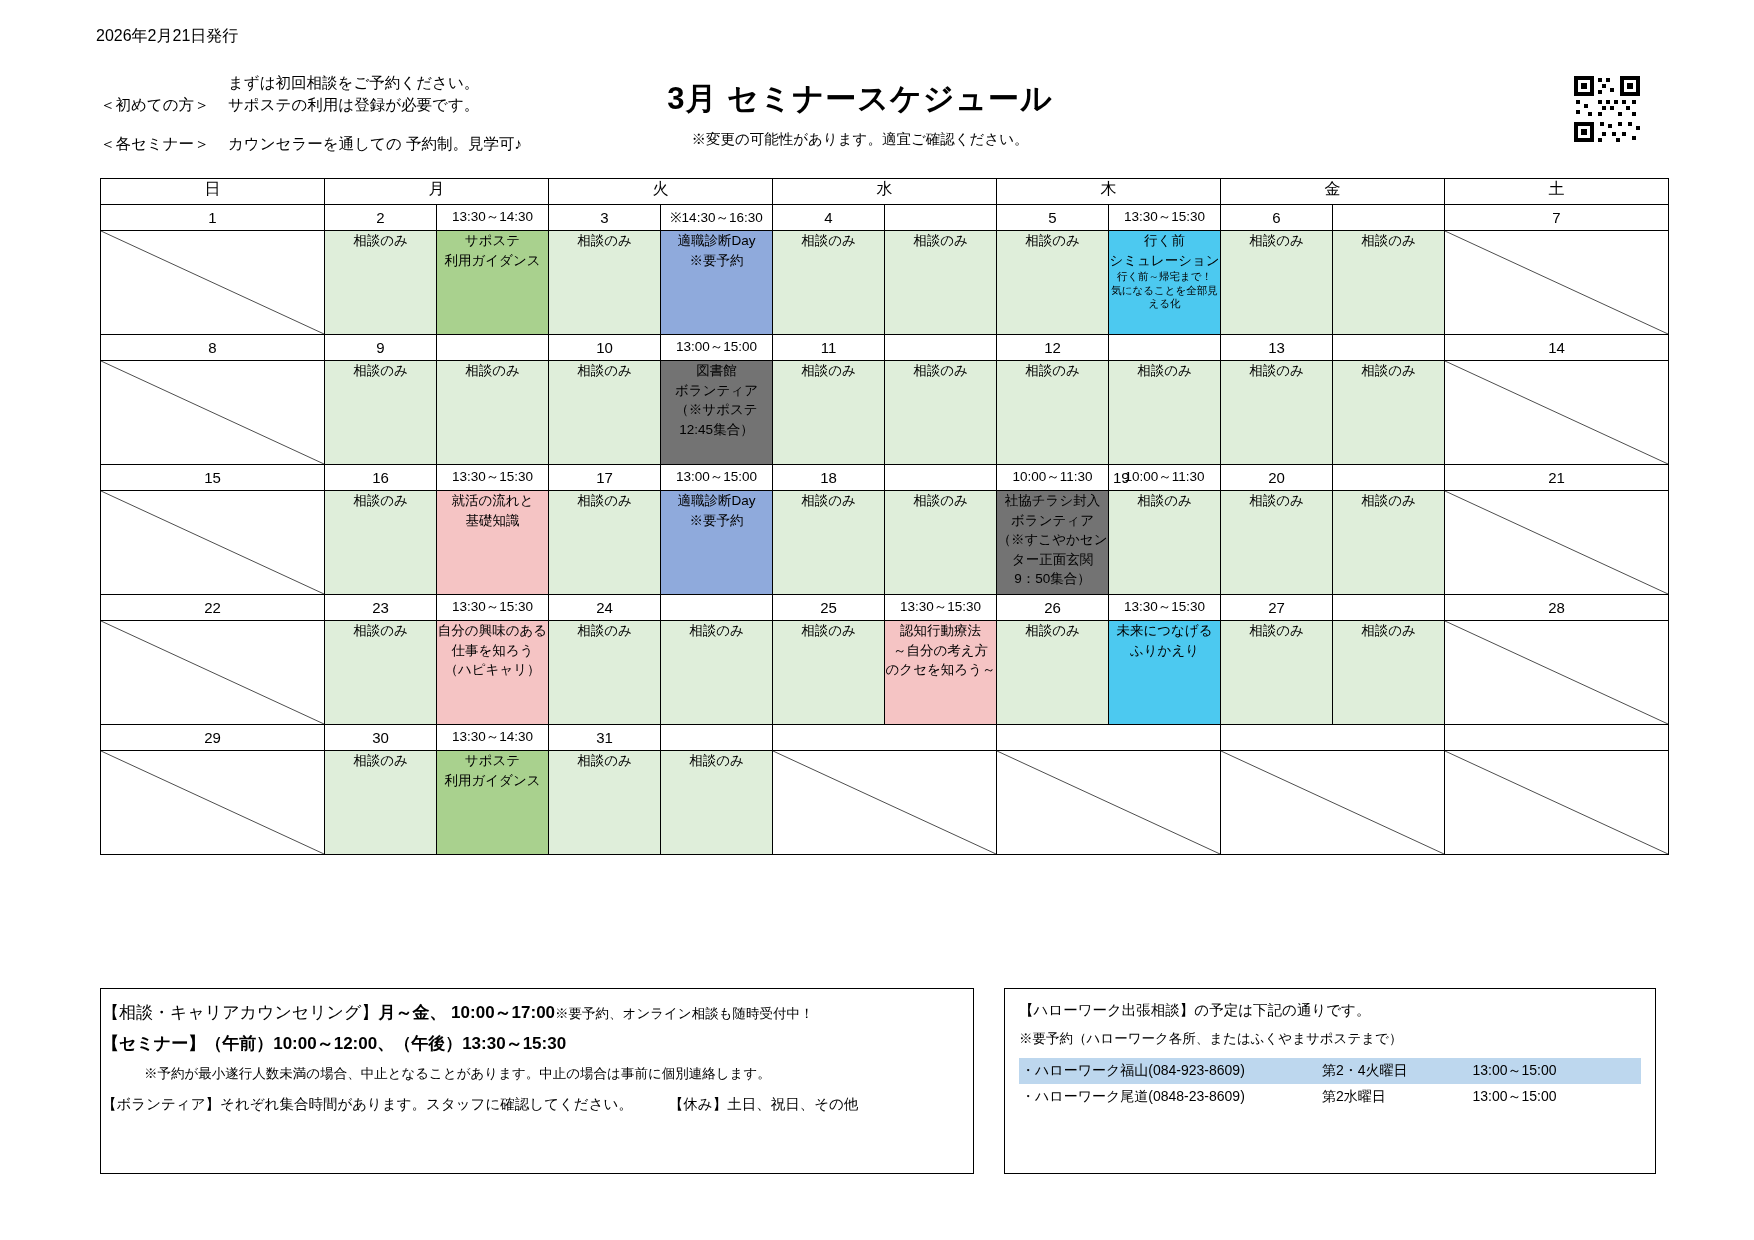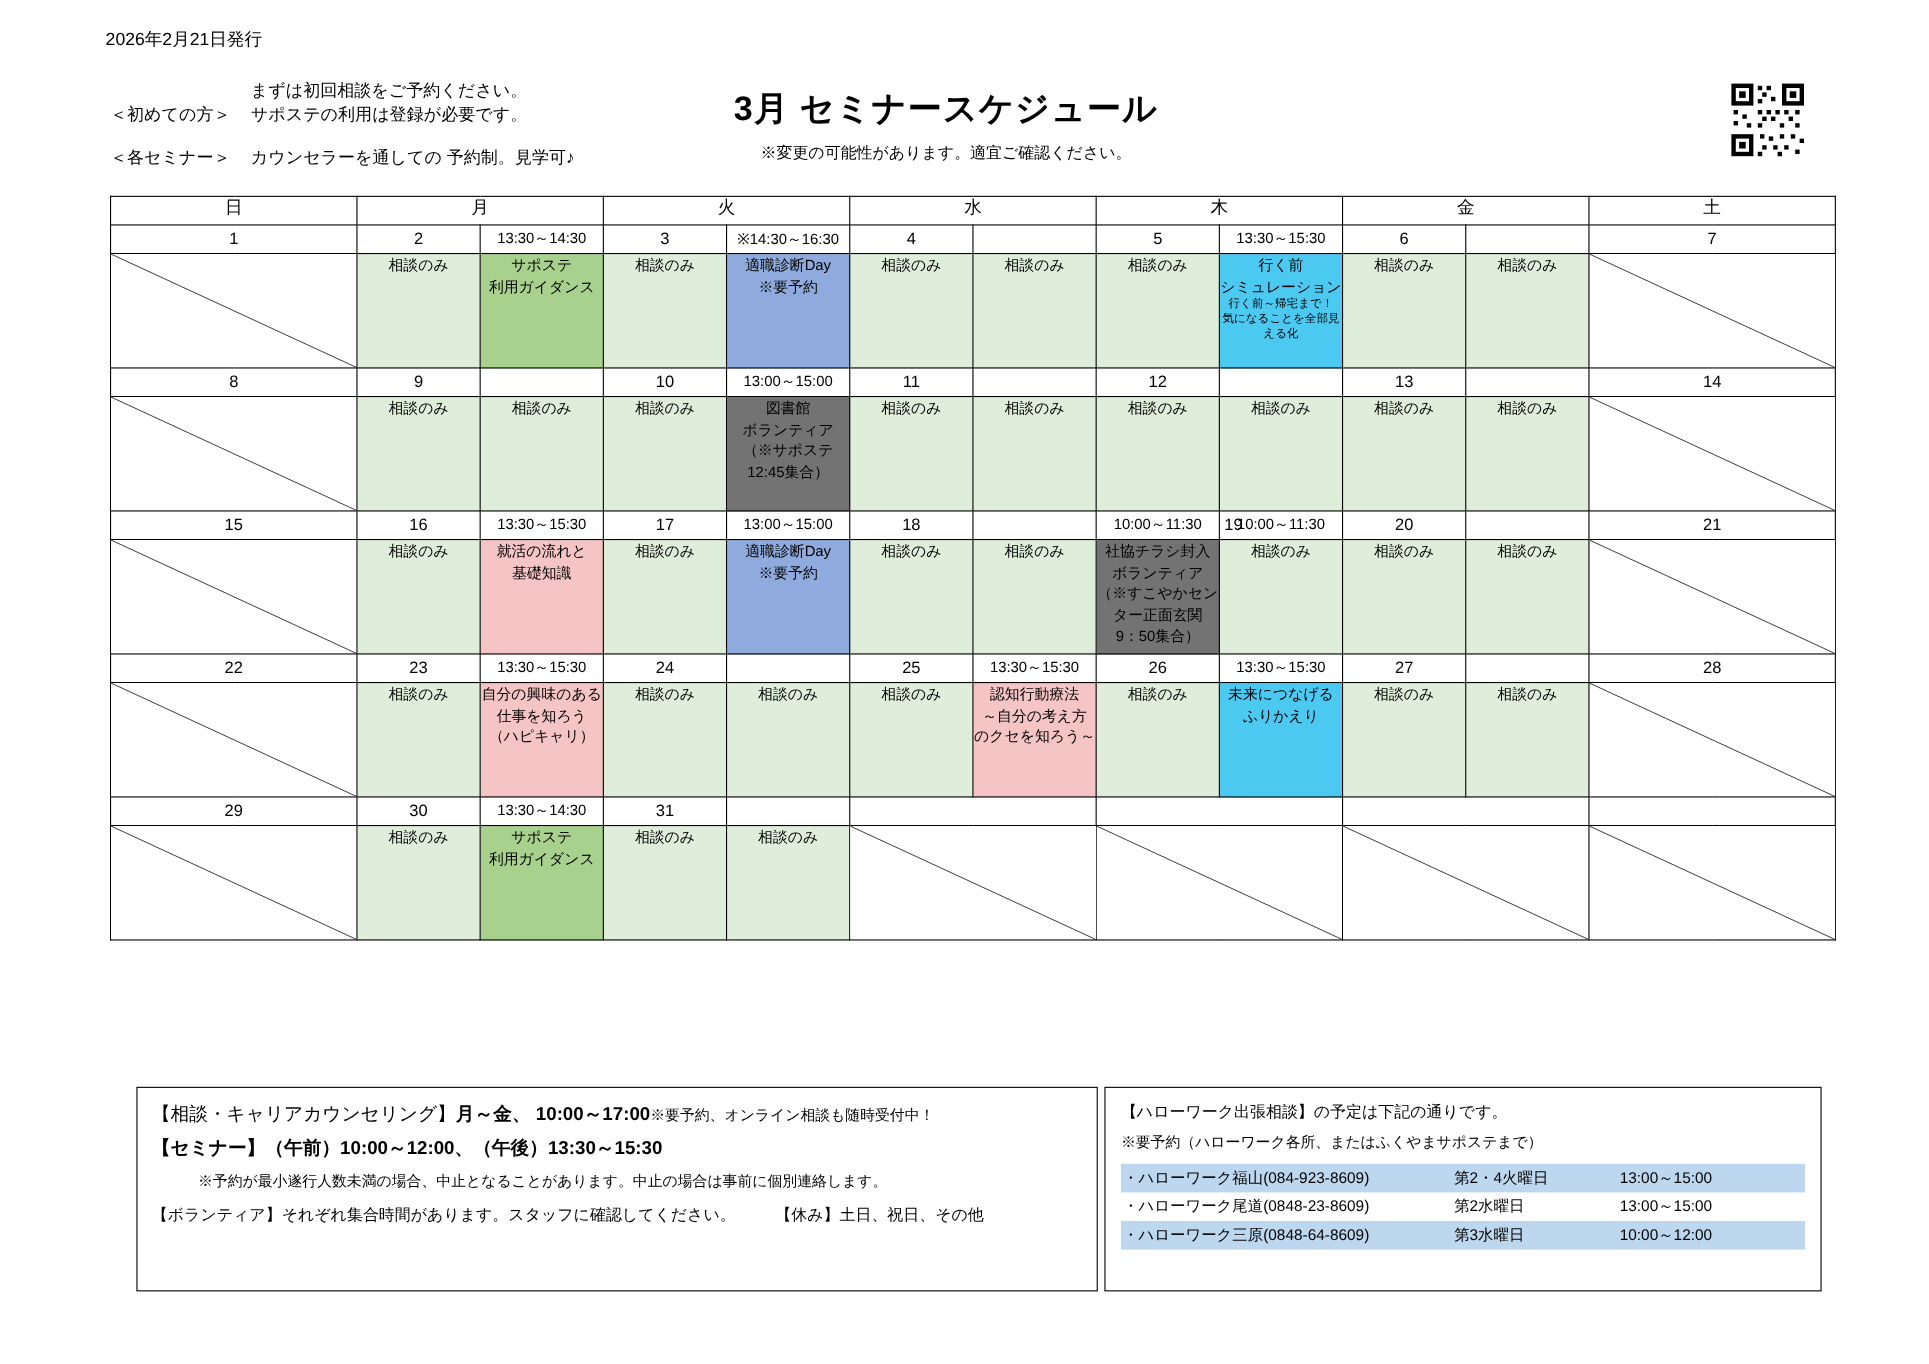--- a/index.html
+++ b/index.html
@@ -129,22 +129,21 @@
 
   
   .box {
     position: absolute;
     border: 1px solid #000;
     background: #fff;
   }
   .box-left {
     left: 100px; top: 988px;
     width: 874px; height: 186px;
-    padding: 12px 13px;
-    margin-left: 24px;
+    padding: 12px 1px;
   }
   .box-right {
     left: 1004px; top: 988px;
     width: 652px; height: 186px;
     padding: 12px 14px;
   }
   .bl-line1 { font-size: 17px; margin-bottom: 8px; }
   .bl-line1 b { font-weight: bold; }
   .bl-line1 .sm { font-size: 13.5px; }
   .bl-line2 { font-size: 17px; font-weight: bold; margin-bottom: 10px; }
@@ -679,22 +678,17 @@
           <tr class="alt">
             <td class="hw-name">・ハローワーク福山(084-923-8609)</td>
             <td class="hw-when">第2・4火曜日</td>
             <td class="hw-time">13:00～15:00</td>
           </tr>
           <tr>
             <td class="hw-name">・ハローワーク尾道(0848-23-8609)</td>
             <td class="hw-when">第2水曜日</td>
             <td class="hw-time">13:00～15:00</td>
           </tr>
-          <tr class="alt">
-            <td class="hw-name">・ハローワーク三原(0848-64-8609)</td>
-            <td class="hw-when">第3水曜日</td>
-            <td class="hw-time">10:00～12:00</td>
-          </tr>
         </tbody>
     </table>
   </div>
 
 </div>
 
 </body></html>

